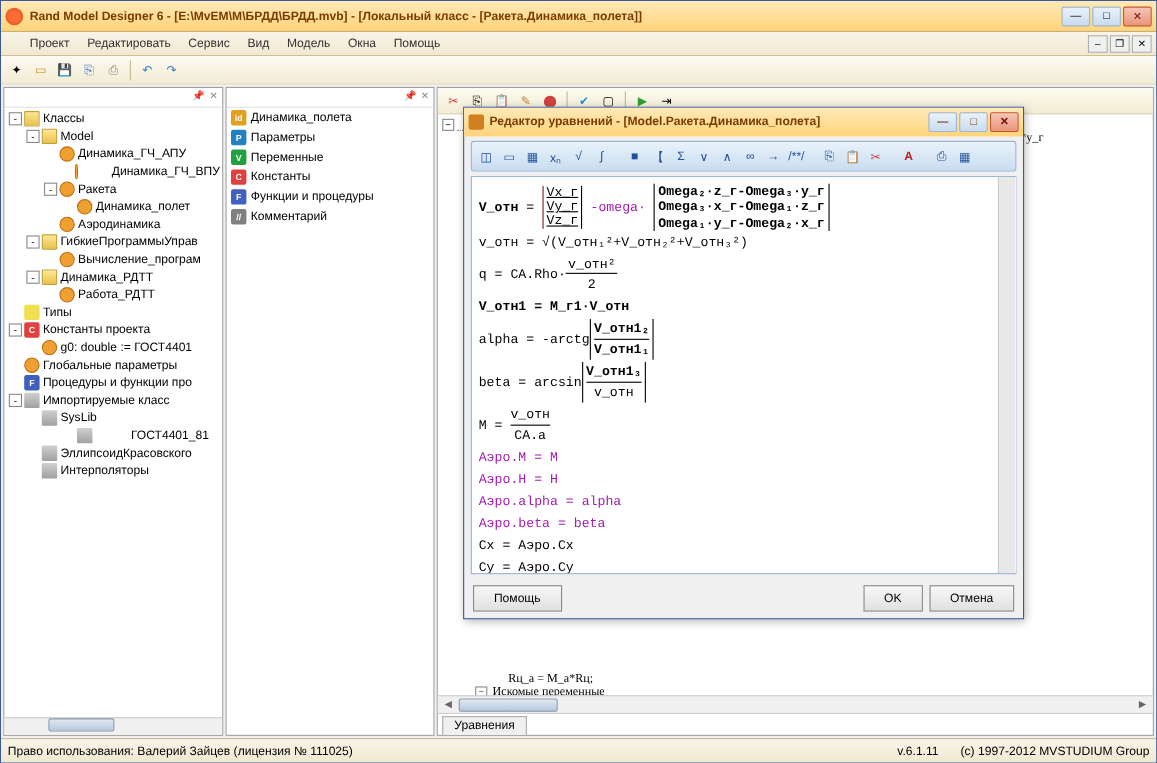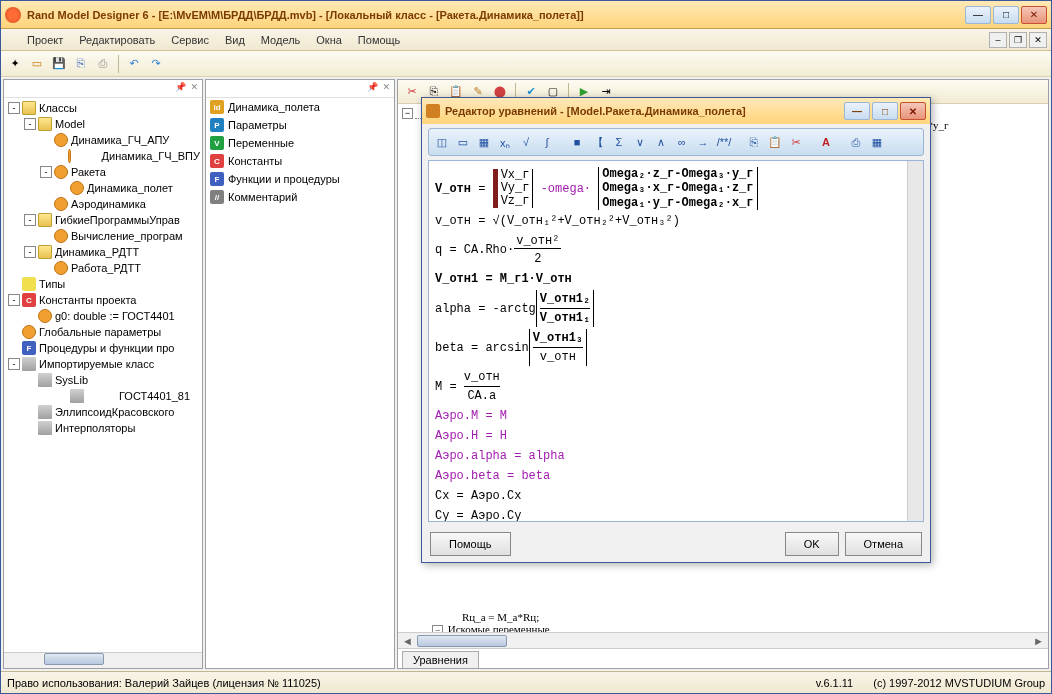--- a/index.html
+++ b/index.html
@@ -353,21 +353,21 @@
       <div class="dlg-tb-btn" style="color:#d04040">✂</div>
       <div style="width:6px"></div>
       <div class="dlg-tb-btn" style="color:#c02020;font-weight:bold">A</div>
       <div style="width:6px"></div>
       <div class="dlg-tb-btn">⎙</div>
       <div class="dlg-tb-btn">▦</div>
     </div>
     <div class="dlg-body">
       <div class="math-line">
         <b>V_отн</b> = 
-        <span style="display:inline-block;vertical-align:middle;border-left:5px solid #7f1d1d;border-right:1px solid #000;padding:0 3px;line-height:1.1;">
+        <span style="display:inline-block;vertical-align:middle;border-left:1px solid #7f1d1d;border-right:1px solid #000;padding:0 3px;line-height:1.1;text-decoration:underline;">
           <span>Vx_г</span><br><span>Vy_г</span><br><span>Vz_г</span>
         </span>
         <span class="kw">-omega·</span>
         <span style="display:inline-block;vertical-align:middle;border-left:1px solid #000;border-right:1px solid #000;padding:0 3px;line-height:1.2;">
           <b>Omega₂·z_г-Omega₃·y_г</b><br><b>Omega₃·x_г-Omega₁·z_г</b><br><b>Omega₁·y_г-Omega₂·x_г</b>
         </span>
       </div>
       <div class="math-line">v_отн = √(V_отн₁²+V_отн₂²+V_отн₃²)</div>
       <div class="math-line"><span>q = CA.Rho·</span><span style="display:inline-block;text-align:center;vertical-align:middle;"><span style="border-bottom:1px solid #000;padding:0 2px;">v_отн²</span><br><span>2</span></span></div>
       <div class="math-line"><b>V_отн1 = M_г1·V_отн</b></div>

